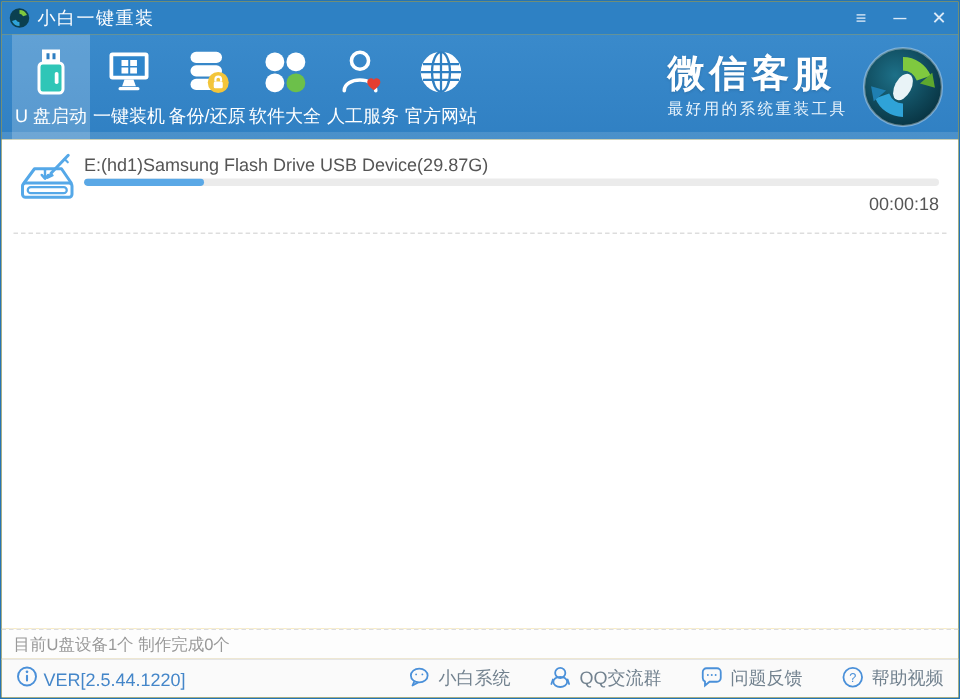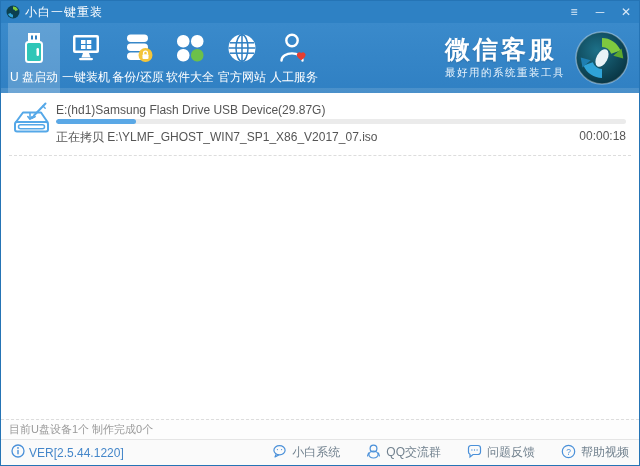--- a/index.html
+++ b/index.html
@@ -121,40 +121,40 @@
           <rect x="4" y="18" width="12.5" height="12.5" rx="6" fill="#fff"></rect>
           <rect x="18" y="18" width="12.5" height="12.5" rx="6" fill="#6cc04a"></rect>
         </svg>
       </span>
       <span class="nav-label">软件大全</span>
     </div>
 
     <div class="nav-item">
       <span class="nav-icon">
         <svg viewBox="0 0 34 34" width="34" height="34">
+          <circle cx="15" cy="9.5" r="5.7" stroke="#fff" stroke-width="2.4" fill="none"></circle>
+          <path d="M4.5 29.5 C4.5 20, 25.5 20, 25.5 29.5" stroke="#fff" stroke-width="2.4" fill="none" stroke-linecap="round"></path>
+          <path d="M24.2 29.2 c-2.9-2-4.4-3.7-4.4-5.5 a2.5 2.5 0 0 1 4.4-1.6 a2.5 2.5 0 0 1 4.4 1.6 c0 1.8-1.5 3.5-4.4 5.5 z" fill="#e53e30"></path>
+        </svg>
+      </span>
+      <span class="nav-label">人工服务</span>
+    </div>
+
+    <div class="nav-item">
+      <span class="nav-icon">
+        <svg viewBox="0 0 34 34" width="34" height="34">
           <circle cx="17" cy="17" r="13.5" fill="#fff"></circle>
           <ellipse cx="17" cy="17" rx="6" ry="13.2" stroke="#2f7fc2" stroke-width="1.5" fill="none"></ellipse>
           <line x1="17" y1="3.8" x2="17" y2="30.2" stroke="#2f7fc2" stroke-width="1.5"></line>
           <line x1="5" y1="11.8" x2="29" y2="11.8" stroke="#2f7fc2" stroke-width="1.5"></line>
           <line x1="3.6" y1="17" x2="30.4" y2="17" stroke="#2f7fc2" stroke-width="1.5"></line>
           <line x1="5" y1="22.2" x2="29" y2="22.2" stroke="#2f7fc2" stroke-width="1.5"></line>
         </svg>
       </span>
       <span class="nav-label">官方网站</span>
-    </div>
-
-    <div class="nav-item">
-      <span class="nav-icon">
-        <svg viewBox="0 0 34 34" width="34" height="34">
-          <circle cx="15" cy="9.5" r="5.7" stroke="#fff" stroke-width="2.4" fill="none"></circle>
-          <path d="M4.5 29.5 C4.5 20, 25.5 20, 25.5 29.5" stroke="#fff" stroke-width="2.4" fill="none" stroke-linecap="round"></path>
-          <path d="M24.2 29.2 c-2.9-2-4.4-3.7-4.4-5.5 a2.5 2.5 0 0 1 4.4-1.6 a2.5 2.5 0 0 1 4.4 1.6 c0 1.8-1.5 3.5-4.4 5.5 z" fill="#e53e30"></path>
-        </svg>
-      </span>
-      <span class="nav-label">人工服务</span>
     </div>
 
     <div class="brand">
       <div class="brand-text">
         <div class="brand-title">微信客服</div>
         <div class="brand-tagline">最好用的系统重装工具</div>
       </div>
       <span class="brand-logo">
         <svg viewBox="0 0 54 54" width="54" height="54">
           <defs>
@@ -184,21 +184,20 @@
         <path d="M18.8 17.6 L21 20.2 L23.2 17.6" stroke-width="1.6"></path>
         <line x1="36.5" y1="4.5" x2="25" y2="16.5"></line>
         <path d="M25 16.5 l-2.6 3.4 3.9-1.9 z" fill="#55a8e8" stroke-width="1"></path>
         <line x1="34" y1="7" x2="36.2" y2="9.2" stroke-width="1.4"></line>
       </svg>
     </span>
     <div class="device-line">E:(hd1)Samsung Flash Drive USB Device(29.87G)</div>
     <div class="progress">
       <div class="progress-fill" style="width: 14%;"></div>
     </div>
-    <div class="copy-line">正在拷贝 E:\YLMF_GHOST_WIN7_SP1_X86_V2017_07.iso</div>
     <div class="elapsed">00:00:18</div>
     <div class="dashed-sep"></div>
   </div>
 
   <div class="statusrow">
     <span>目前U盘设备1个 制作完成0个</span>
   </div>
 
   <div class="footer">
     <span class="ver">

